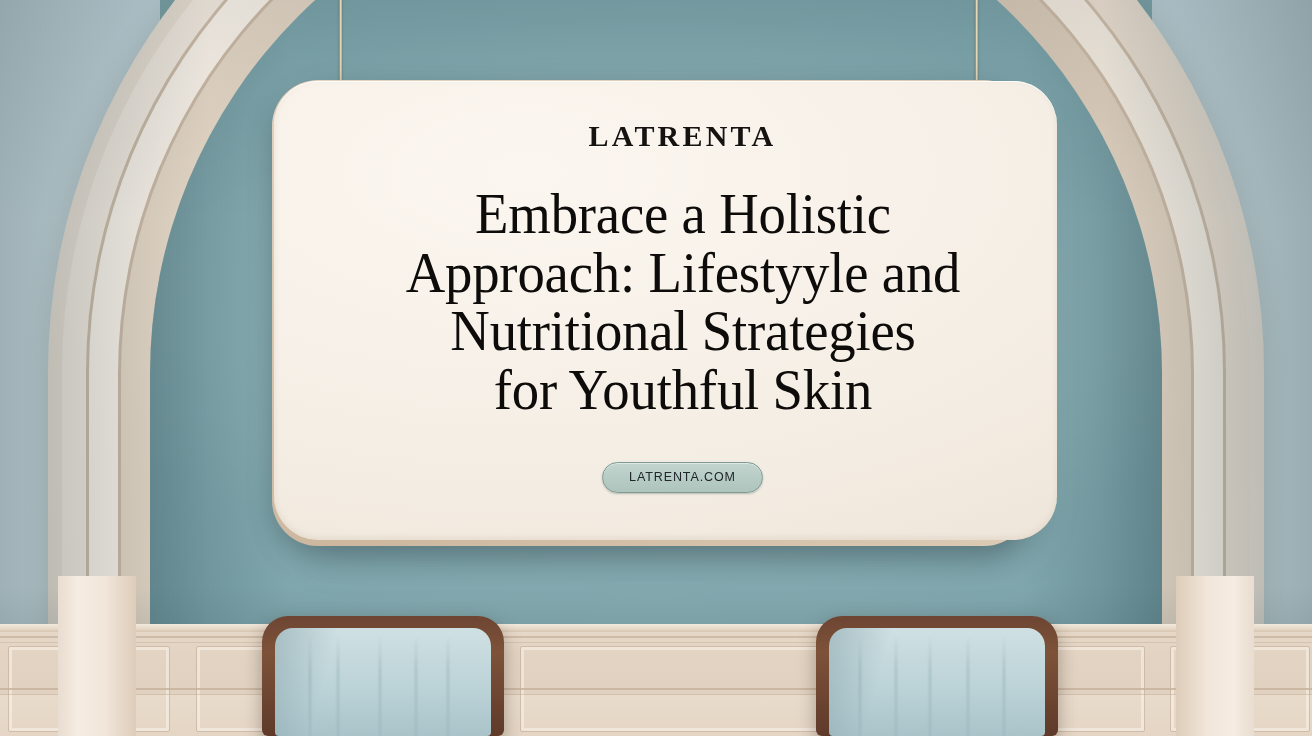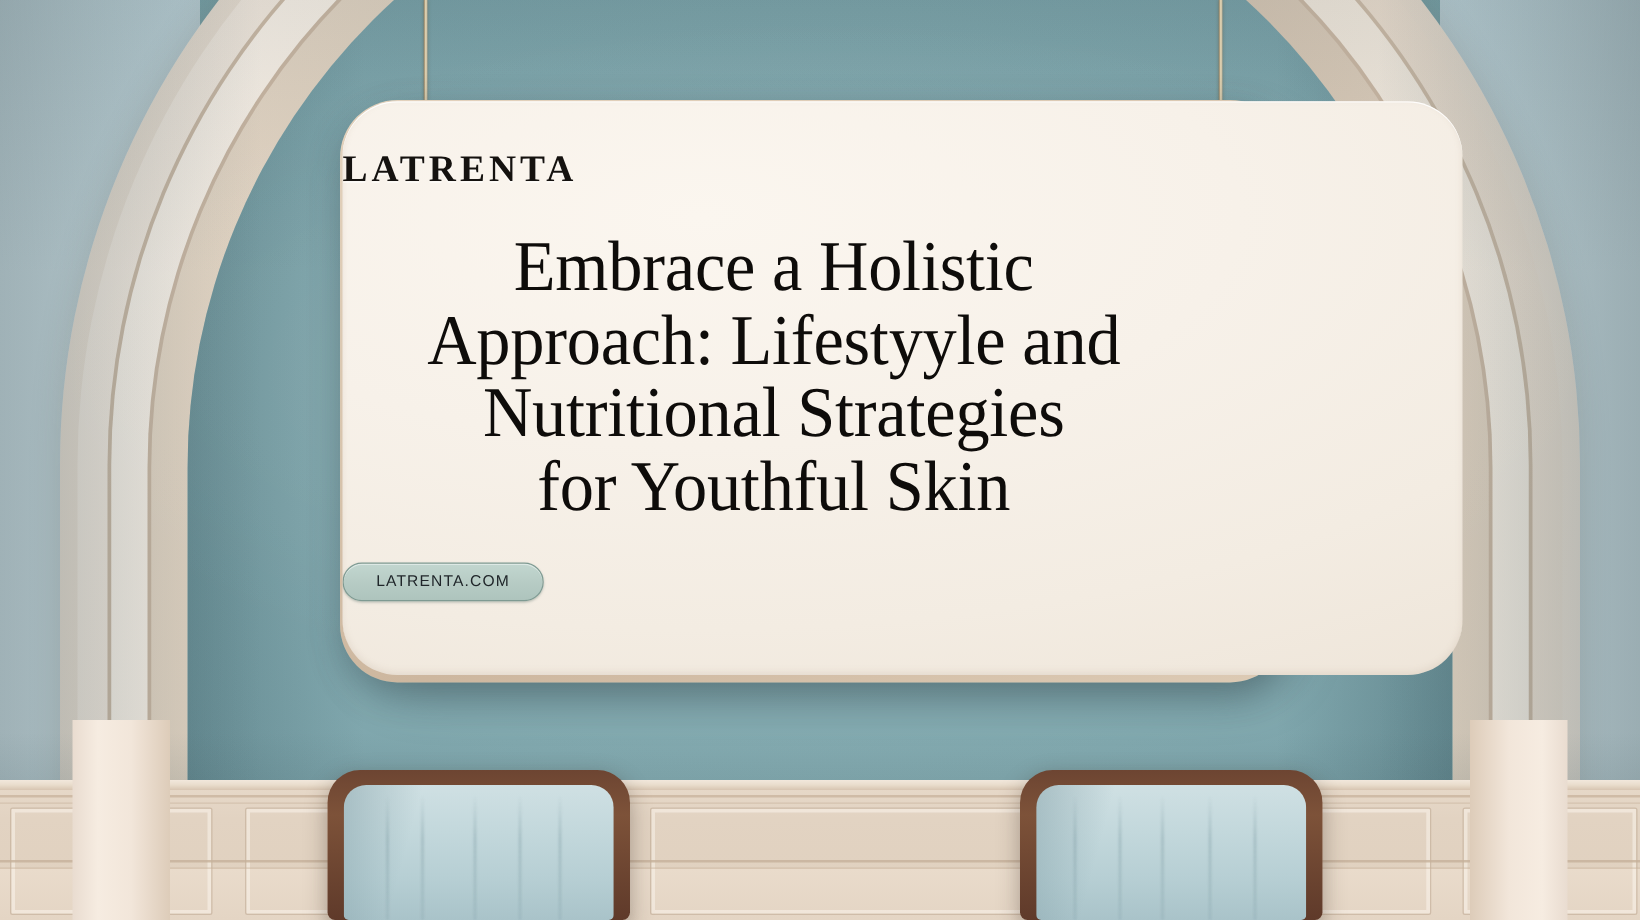--- a/index.html
+++ b/index.html
@@ -189,27 +189,28 @@
   }
   .sign-edge{
     position:absolute;
     left:272px;top:80px;width:758px;height:466px;
     border-radius:46px;
     background:linear-gradient(165deg,#e3d2bd 0%,#d8c5ae 40%,#cdb79f 72%,#ddcbb5 100%);
     box-shadow:0 10px 26px rgba(50,70,76,0.30);
   }
   .sign{
     position:absolute;
-    left:274px;top:81px;width:896px;height:459px;
+    left:274px;top:81px;width:783px;height:459px;
     border-radius:44px;
     background:
       radial-gradient(120% 100% at 32% 20%, #fbf6ef 0%, #f7f1e9 40%, #f3ece2 72%, #eee5d9 100%);
     box-shadow:inset 0 1px 0 rgba(255,255,255,0.9), inset 0 -2px 6px rgba(170,150,125,0.18);
-    display:flex;flex-direction:column;align-items:flex-start;
+    display:flex;flex-direction:column;align-items:center;
     overflow:hidden;
+    padding-left:34px;
   }
 
   .brand{
     margin-top:40px;
     font-family:"Liberation Serif", serif;
     font-size:30px;
     font-weight:700;
     letter-spacing:3.2px;
     color:#15120f;
     line-height:1;
@@ -224,21 +225,21 @@
     font-weight:400;
     font-size:57px;
     line-height:1.03;
     color:#0e0c0a;
     letter-spacing:-0.2px;
     transform:scaleX(0.96);
   }
   .headline .ln{display:block;white-space:nowrap;}
 
   .pill{
-    margin-top:30px;
+    margin-top:42px;
     display:inline-flex;align-items:center;justify-content:center;
     height:31px;
     padding:0 26px;
     border-radius:16px;
     background:linear-gradient(to bottom,#c2d6cf 0%,#b6cbc4 55%,#aec4bd 100%);
     border:1px solid #7e9a92;
     box-shadow:0 1px 2px rgba(70,95,88,0.35), inset 0 1px 0 rgba(255,255,255,0.45);
     font-family:"Liberation Sans", sans-serif;
     font-size:12.5px;
     font-weight:400;

